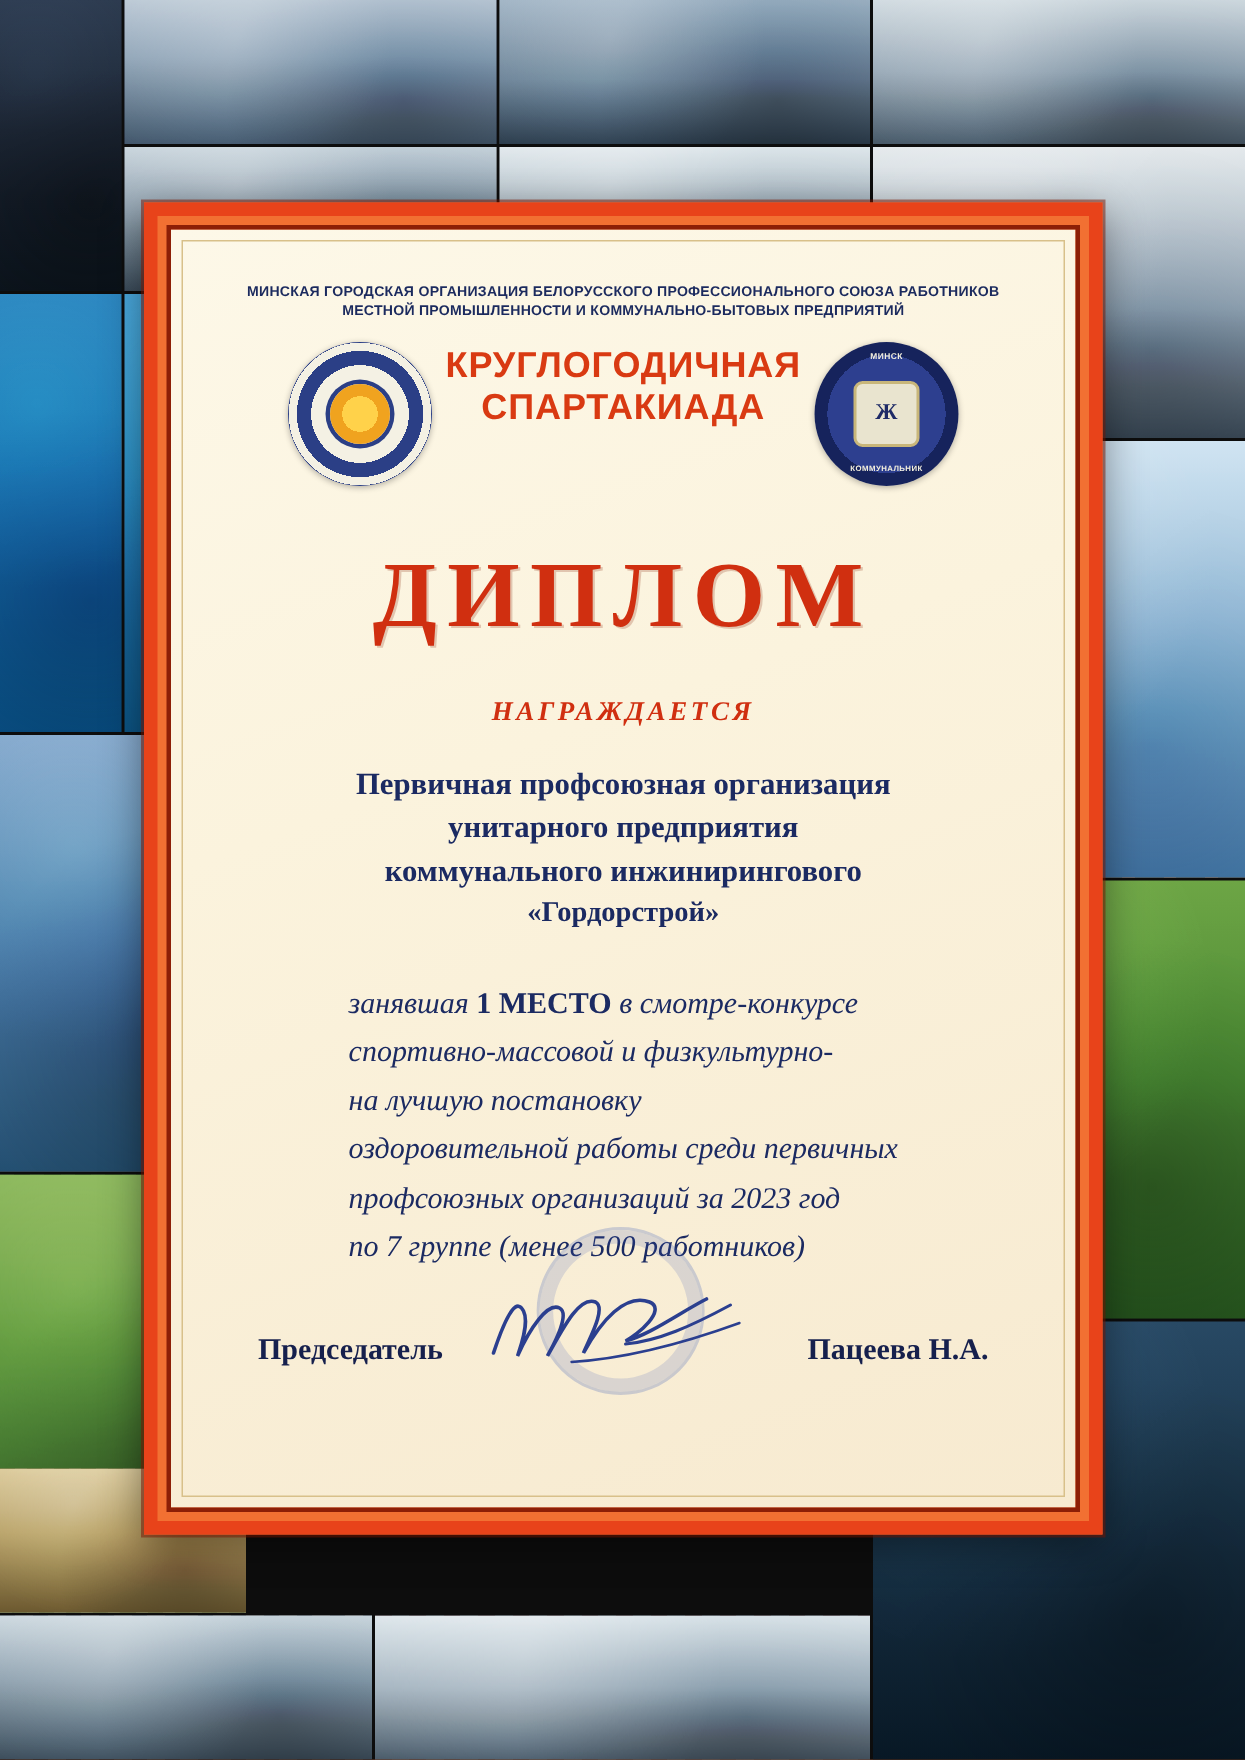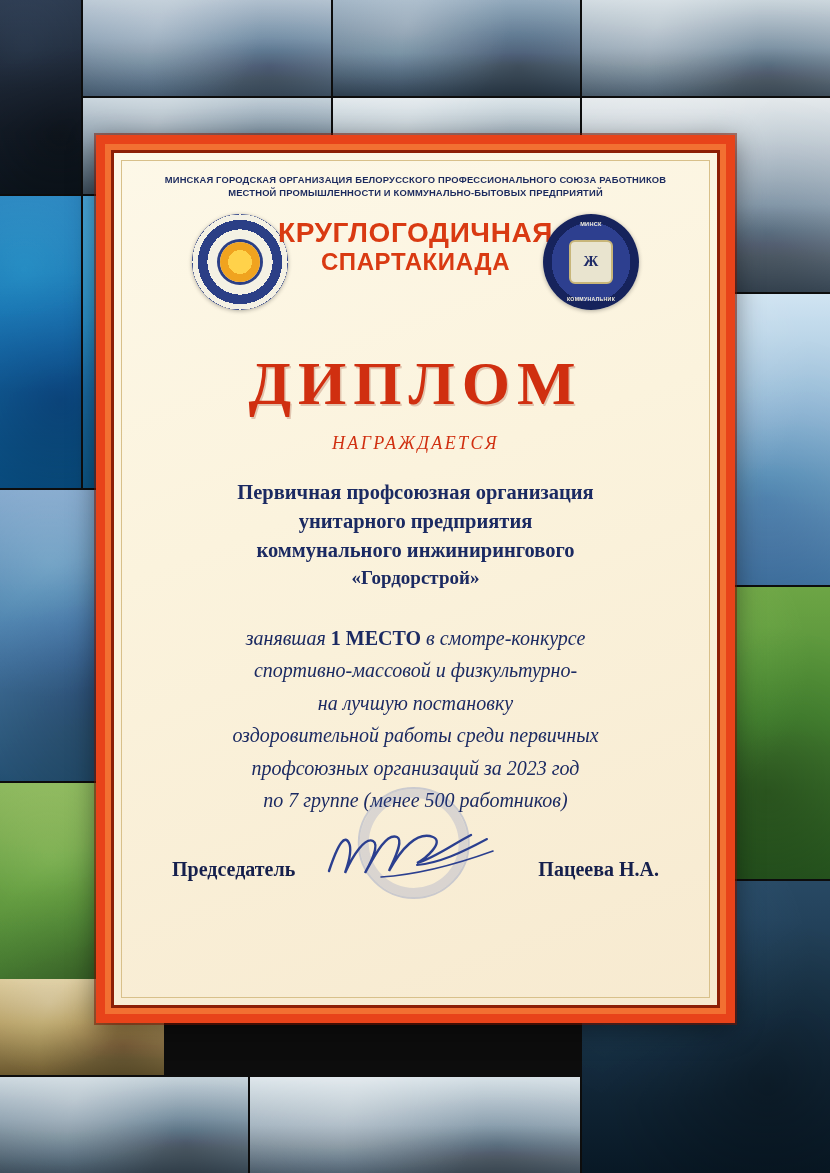--- a/index.html
+++ b/index.html
@@ -136,21 +136,21 @@
   }
 
   .org-line {
     text-align: center;
     font-family: "Liberation Sans", sans-serif;
     font-weight: bold;
     font-size: 9.4px;
     letter-spacing: .18px;
     line-height: 1.42;
     color: #1b2a5e;
-    margin-top: 4px;
+    margin-top: 18px;
     max-width: 520px;
   }
 
   .head-row {
     position: relative;
     width: 100%;
     height: 132px;
     margin-top: 6px;
   }
 
@@ -231,58 +231,58 @@
     letter-spacing: 2px;
     text-shadow: 1px 1px 0 rgba(120,30,0,.25);
   }
   .spart1, .spart2 {
     font-family: "Liberation Sans", sans-serif;
     font-weight: bold;
     color: #d93a12;
     letter-spacing: .6px;
     line-height: 1.12;
   }
-  .spart1 { font-size: 28px; margin-top: 5px; }
+  .spart1 { font-size: 24px; margin-top: 5px; }
   .spart2 { font-size: 24px; margin-top: 1px; }
 
   .diplom {
     font-family: "Liberation Serif", serif;
     font-weight: bold;
     font-size: 62px;
     letter-spacing: 7px;
     color: #d02f10;
     margin-top: 10px;
     text-shadow: 1.5px 1.5px 0 rgba(130,30,5,.22);
   }
 
   .awarded {
     font-family: "Liberation Serif", serif;
     font-style: italic;
-    font-weight: normal;
+    font-weight: bold;
     font-size: 18px;
     letter-spacing: 2.4px;
     color: #d02f10;
-    margin-top: 14px;
+    margin-top: 31px;
   }
 
   .recipient {
     margin-top: 24px;
     text-align: center;
     font-family: "Liberation Serif", serif;
     font-weight: bold;
     font-size: 20.5px;
     line-height: 1.42;
     color: #1b2a62;
     max-width: 470px;
   }
   .recipient .name { font-size: 19px; }
 
   .body-text {
     margin-top: 30px;
-    text-align: center;
+    text-align: left;
     font-family: "Liberation Serif", serif;
     font-style: italic;
     font-size: 20px;
     line-height: 1.62;
     color: #1b2a62;
     max-width: 520px;
   }
   .body-text b { font-style: normal; font-weight: bold; }
 
   .sign-row {

